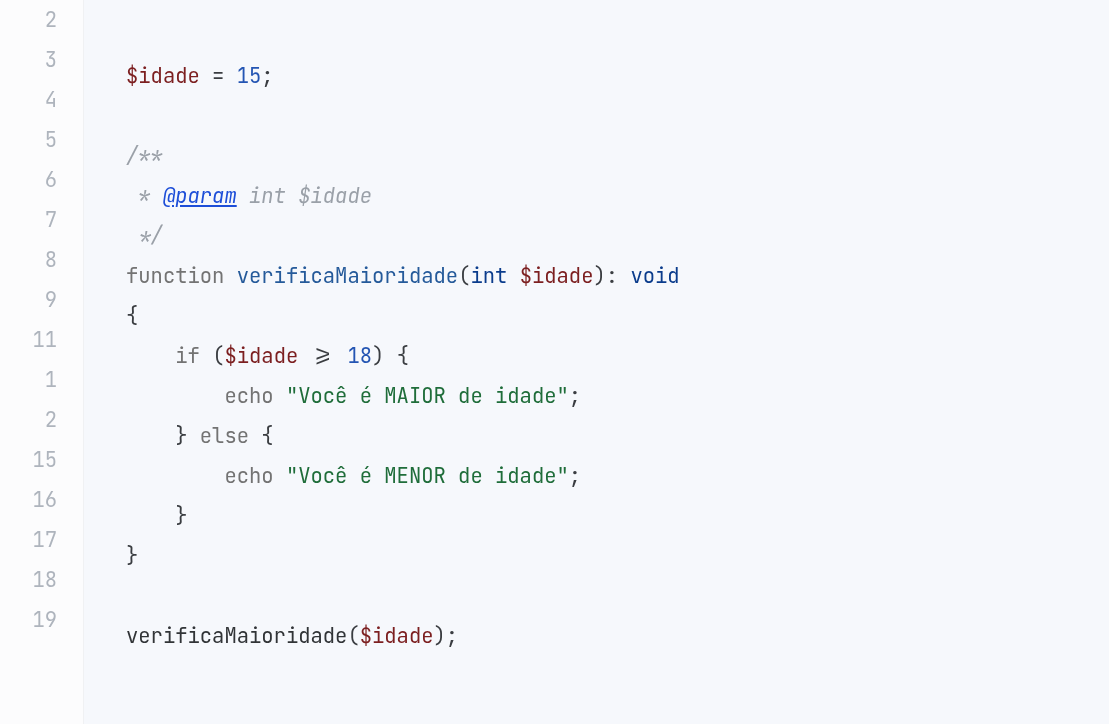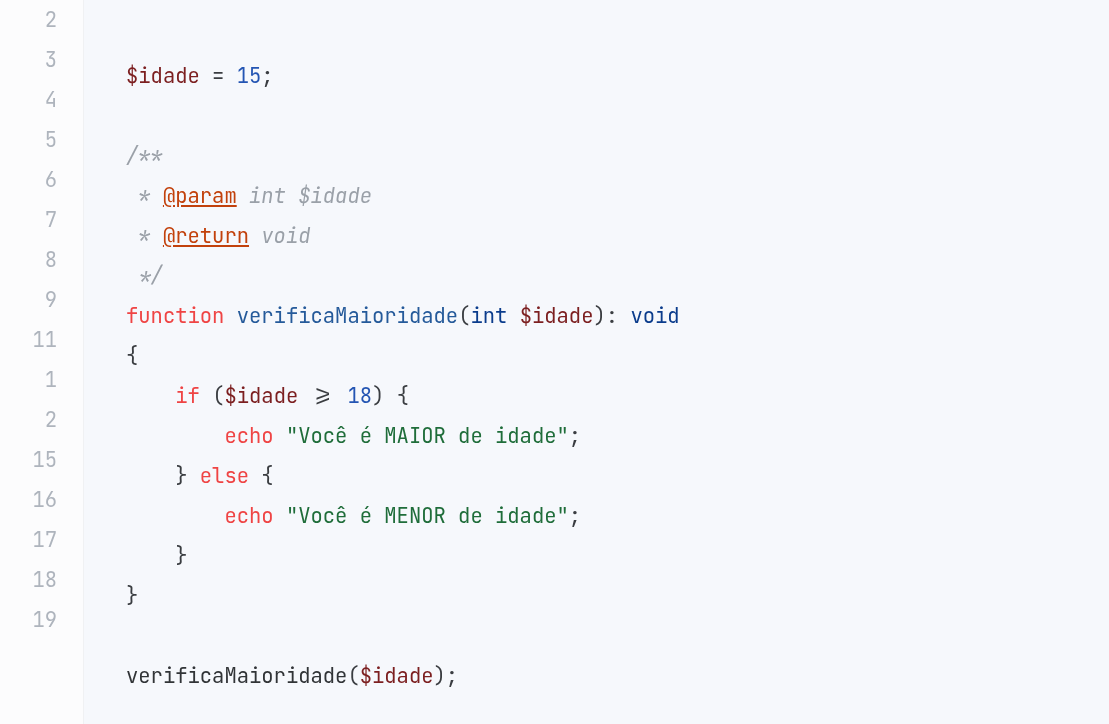--- a/index.html
+++ b/index.html
@@ -41,23 +41,23 @@
   .code .line {
     padding-left: 42px;
   }
 
   
   .tk-var       { color: #7c1f20; } 
   .tk-op        { color: #3a3d41; } 
   .tk-num       { color: #2455b3; } 
   .tk-punc      { color: #3a3d41; } 
   .tk-comment   { color: #9aa0a8; font-style: italic; }
-  .tk-doctag    { color: #c2410c; text-decoration: underline; }
+  .tk-doctag    { color: #1d4ed8; font-style: italic; text-decoration: underline; }
   .tk-doc-type  { color: #9aa0a8; font-style: italic; }
-  .tk-kw        { color: #ef4444; } 
+  .tk-kw        { color: #737373; } 
   .tk-type      { color: #0b3c8c; }
   .tk-func-decl { color: #255a9a; } 
   .tk-func-call { color: #313437; } 
   .tk-str       { color: #1f6d3a; }
 </style>
 </head>
 <body>
 
 <div class="gutter">
   <div class="line">2</div>
@@ -83,21 +83,20 @@
   <div class="line"></div>
 
   <div class="line"><span class="tk-var">$idade</span><span class="tk-op"> = </span><span class="tk-num">15</span><span class="tk-op">;</span></div>
 
   <div class="line"></div>
 
   <div class="line"><span class="tk-comment">/**</span></div>
 
   <div class="line"><span class="tk-comment"> * </span><span class="tk-doctag">@param</span><span class="tk-doc-type"> int </span><span class="tk-comment">$idade</span></div>
 
-  <div class="line"><span class="tk-comment"> * </span><span class="tk-doctag">@return</span><span class="tk-doc-type"> void</span></div>
 
   <div class="line"><span class="tk-comment"> */</span></div>
 
   <div class="line"><span class="tk-kw">function</span><span> </span><span class="tk-func-decl">verificaMaioridade</span><span class="tk-punc">(</span><span class="tk-type">int</span><span> </span><span class="tk-var">$idade</span><span class="tk-punc">)</span><span class="tk-op">: </span><span class="tk-type">void</span></div>
 
   <div class="line"><span class="tk-punc">{</span></div>
 
   <div class="line"><span>    </span><span class="tk-kw">if</span><span> </span><span class="tk-punc">(</span><span class="tk-var">$idade</span><span class="tk-op"> &gt;= </span><span class="tk-num">18</span><span class="tk-punc">) {</span></div>
 
   <div class="line"><span>        </span><span class="tk-kw">echo</span><span> </span><span class="tk-str">"Você é MAIOR de idade"</span><span class="tk-op">;</span></div>

